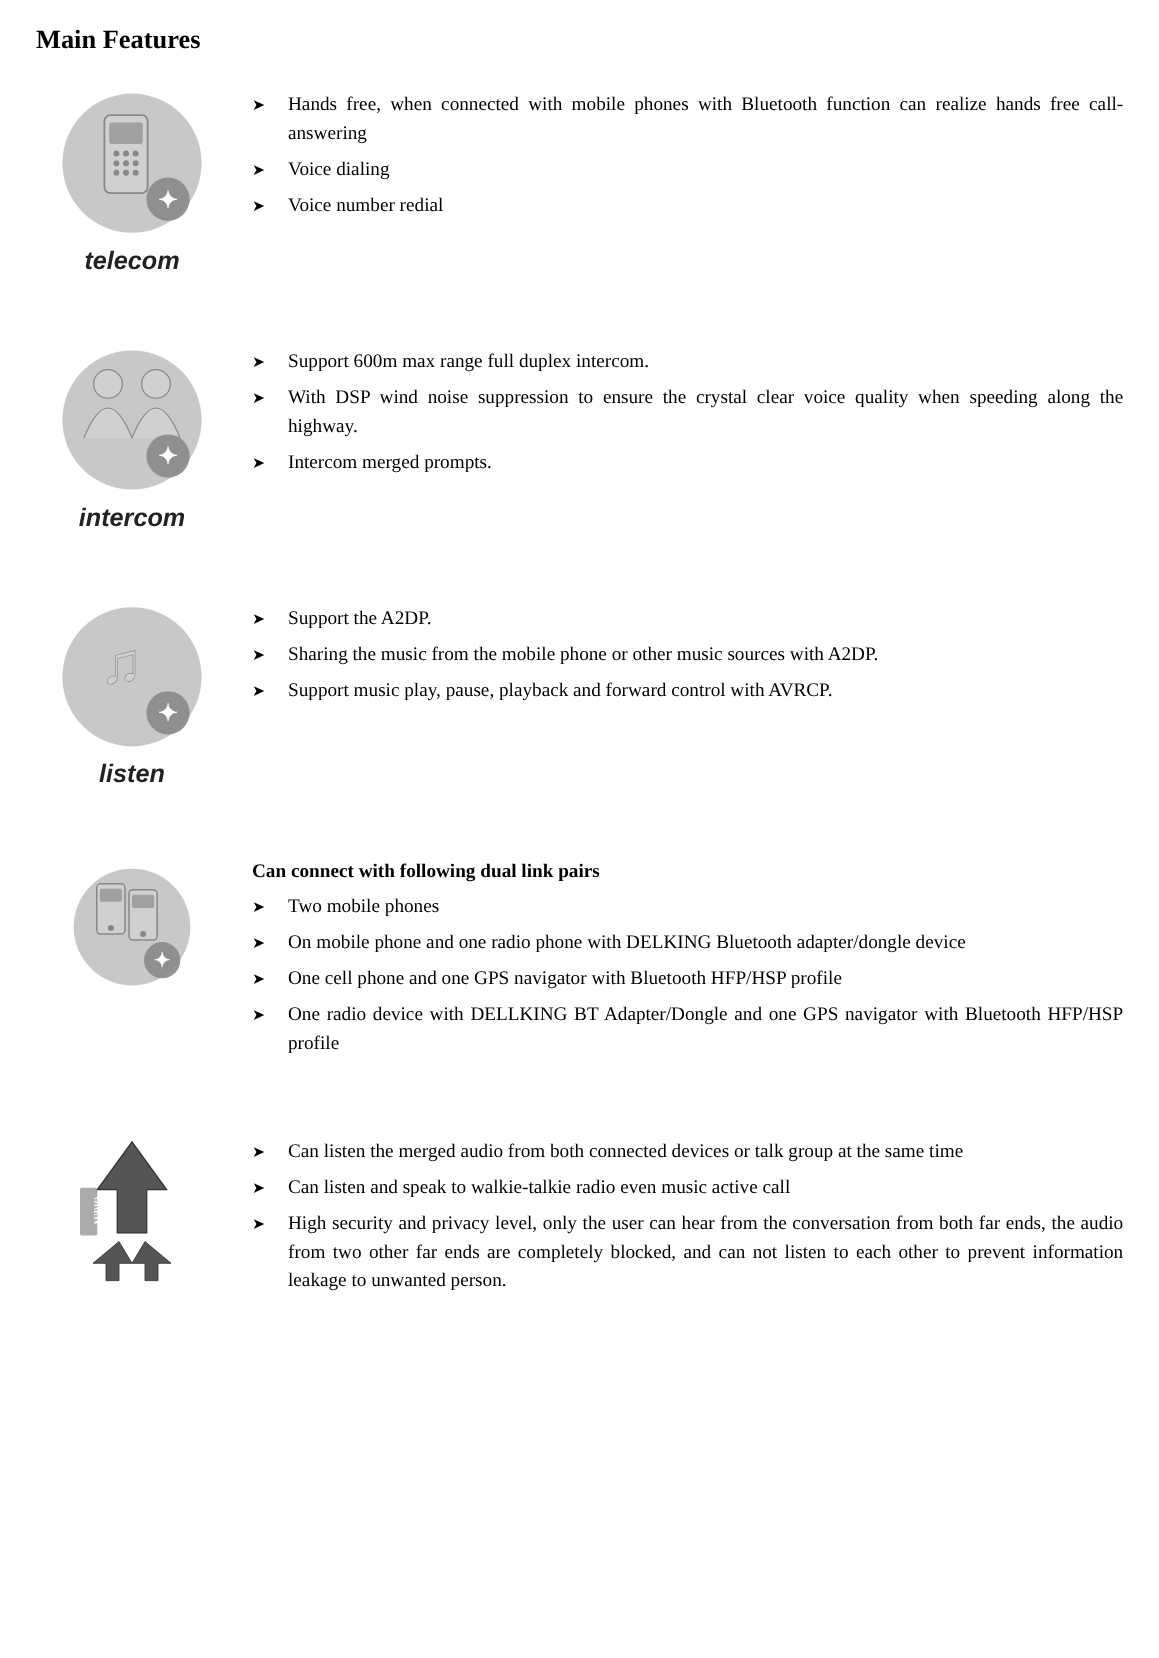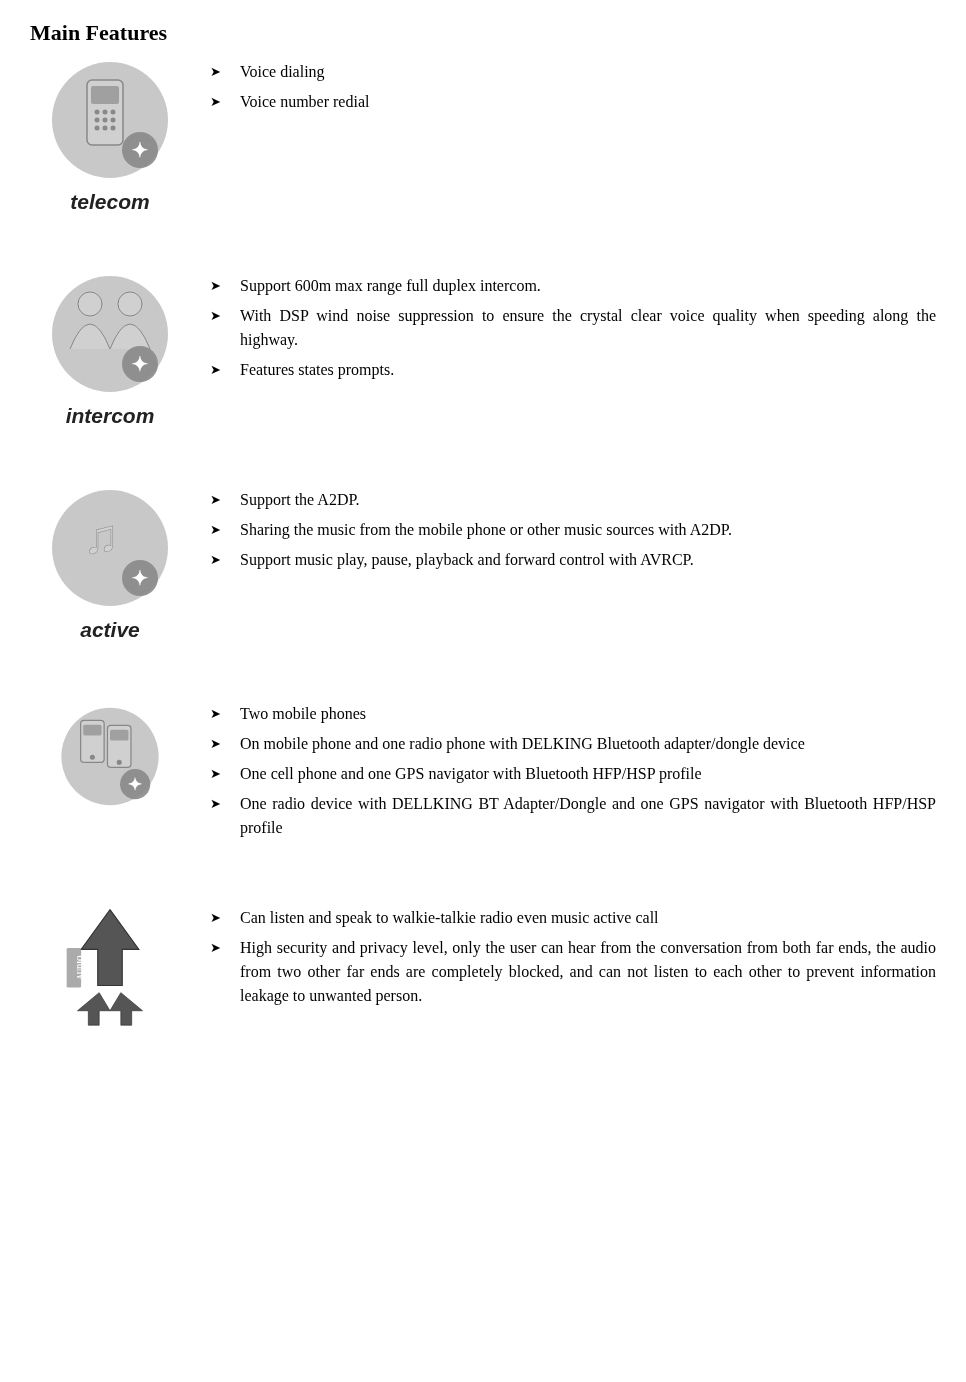--- a/index.html
+++ b/index.html
@@ -7,21 +7,21 @@
       font-family: Times New Roman, serif;
       font-size: 16px;
       color: #000;
       background: #fff;
       width: 966px;
       padding: 20px 30px;
     }
     h1 {
       font-size: 22px;
       font-weight: bold;
-      margin-bottom: 4px;
+      margin-bottom: 20px;
     }
     .section {
       display: flex;
       align-items: flex-start;
       margin-bottom: 40px;
     }
     .icon-col {
       width: 160px;
       min-width: 160px;
       display: flex;
@@ -99,20 +99,21 @@
       <circle cx="60" cy="68" r="2.5" fill="#888"></circle>
       <circle cx="68" cy="68" r="2.5" fill="#888"></circle>
 
       <circle cx="95" cy="90" r="18" fill="#888" opacity="0.9"></circle>
       <text x="95" y="97" text-anchor="middle" font-size="20" fill="white" font-weight="bold">✦</text>
     </svg>
     <span class="icon-label">telecom</span>
   </div>
   <div class="content-col">
     <ul>
+      <li>Hands free, when connected with mobile phones with Bluetooth function can realize hands free call-answering</li>
       <li>Voice dialing</li>
       <li>Voice number redial</li>
     </ul>
   </div>
 </div>
 
 <div class="section section-gap">
   <div class="icon-col">
     <svg class="intercom-icon" viewBox="0 0 130 130" xmlns="http://www.w3.org/2000/svg">
       <circle cx="65" cy="60" r="58" fill="#b0b0b0" opacity="0.7"></circle>
@@ -124,36 +125,36 @@
 
       <circle cx="95" cy="90" r="18" fill="#888" opacity="0.9"></circle>
       <text x="95" y="97" text-anchor="middle" font-size="20" fill="white" font-weight="bold">✦</text>
     </svg>
     <span class="icon-label">intercom</span>
   </div>
   <div class="content-col">
     <ul>
       <li>Support 600m max range full duplex intercom.</li>
       <li>With DSP wind noise suppression to ensure the crystal clear voice quality when speeding along the highway.</li>
-      <li>Features states prompts.</li>
+      <li>Intercom merged prompts.</li>
     </ul>
   </div>
 </div>
 
 <div class="section section-gap">
   <div class="icon-col">
     <svg class="music-icon" viewBox="0 0 130 130" xmlns="http://www.w3.org/2000/svg">
       <circle cx="65" cy="60" r="58" fill="#b0b0b0" opacity="0.7"></circle>
 
       <text x="38" y="65" font-size="48" fill="#d0d0d0" stroke="#888" stroke-width="0.5">♫</text>
 
       <circle cx="95" cy="90" r="18" fill="#888" opacity="0.9"></circle>
       <text x="95" y="97" text-anchor="middle" font-size="20" fill="white" font-weight="bold">✦</text>
     </svg>
-    <span class="icon-label">active</span>
+    <span class="icon-label">listen</span>
   </div>
   <div class="content-col">
     <ul>
       <li>Support the A2DP.</li>
       <li>Sharing the music from the mobile phone or other music sources with A2DP.</li>
       <li>Support music play, pause, playback and forward control with AVRCP.</li>
     </ul>
   </div>
 </div>
 
@@ -167,20 +168,21 @@
       <circle cx="44" cy="66" r="3" fill="#888"></circle>
       <rect x="62" y="28" width="28" height="50" rx="4" fill="#d0d0d0" stroke="#888" stroke-width="1.5"></rect>
       <rect x="65" y="33" width="22" height="13" rx="2" fill="#a0a0a0"></rect>
       <circle cx="76" cy="72" r="3" fill="#888"></circle>
 
       <circle cx="95" cy="98" r="18" fill="#888" opacity="0.9"></circle>
       <text x="95" y="105" text-anchor="middle" font-size="20" fill="white" font-weight="bold">✦</text>
     </svg>
   </div>
   <div class="content-col">
+    <span class="bold-title">Can connect with following dual link pairs</span>
     <ul>
       <li>Two mobile phones</li>
       <li>On mobile phone and one radio phone with DELKING Bluetooth adapter/dongle device</li>
       <li>One cell phone and one GPS navigator with Bluetooth HFP/HSP profile</li>
       <li>One radio device with DELLKING BT Adapter/Dongle and one GPS navigator with Bluetooth HFP/HSP profile</li>
     </ul>
   </div>
 </div>
 
 <div class="section">
@@ -191,17 +193,18 @@
 
       <polygon points="50,120 20,145 35,145 35,165 50,165 50,145 65,145" fill="#555" stroke="#333" stroke-width="1"></polygon>
       <polygon points="80,120 110,145 95,145 95,165 80,165 80,145 65,145" fill="#555" stroke="#333" stroke-width="1"></polygon>
 
       <rect x="5" y="58" width="20" height="55" rx="2" fill="#888" opacity="0.7"></rect>
       <text x="15" y="98" text-anchor="middle" font-size="10" fill="white" font-weight="bold" transform="rotate(-90 15 85)">AUDIO</text>
     </svg>
   </div>
   <div class="content-col">
     <ul>
+      <li>Can listen the merged audio from both connected devices or talk group at the same time</li>
       <li>Can listen and speak to walkie-talkie radio even music active call</li>
       <li>High security and privacy level, only the user can hear from the conversation from both far ends, the audio from two other far ends are completely blocked, and can not listen to each other to prevent information leakage to unwanted person.</li>
     </ul>
   </div>
 </div>
 
 </body></html>

